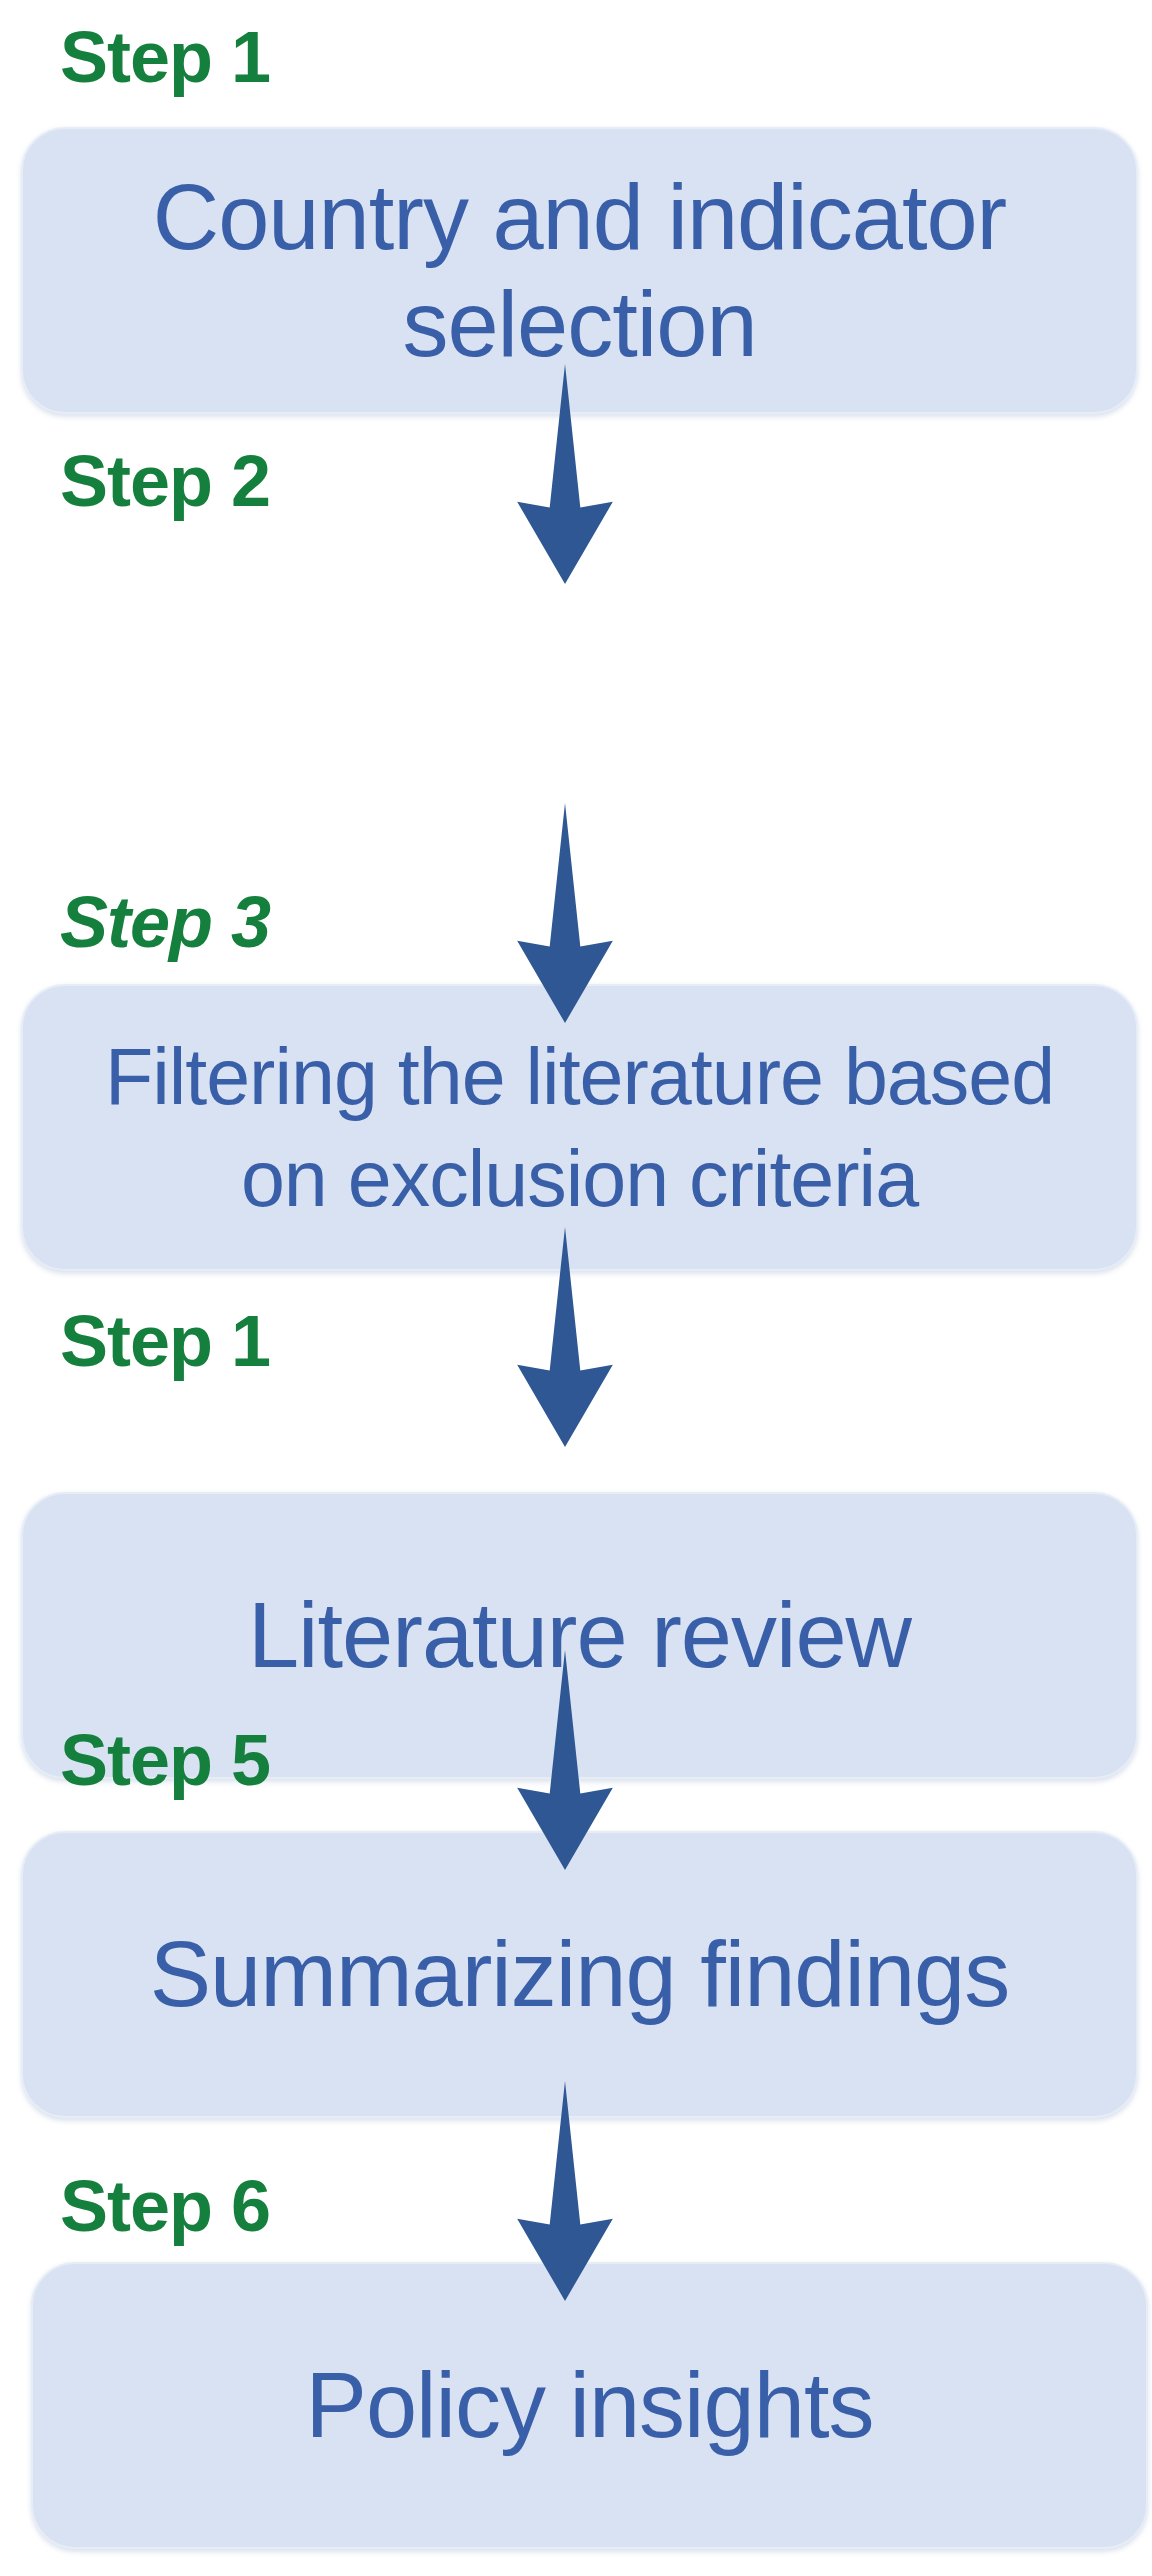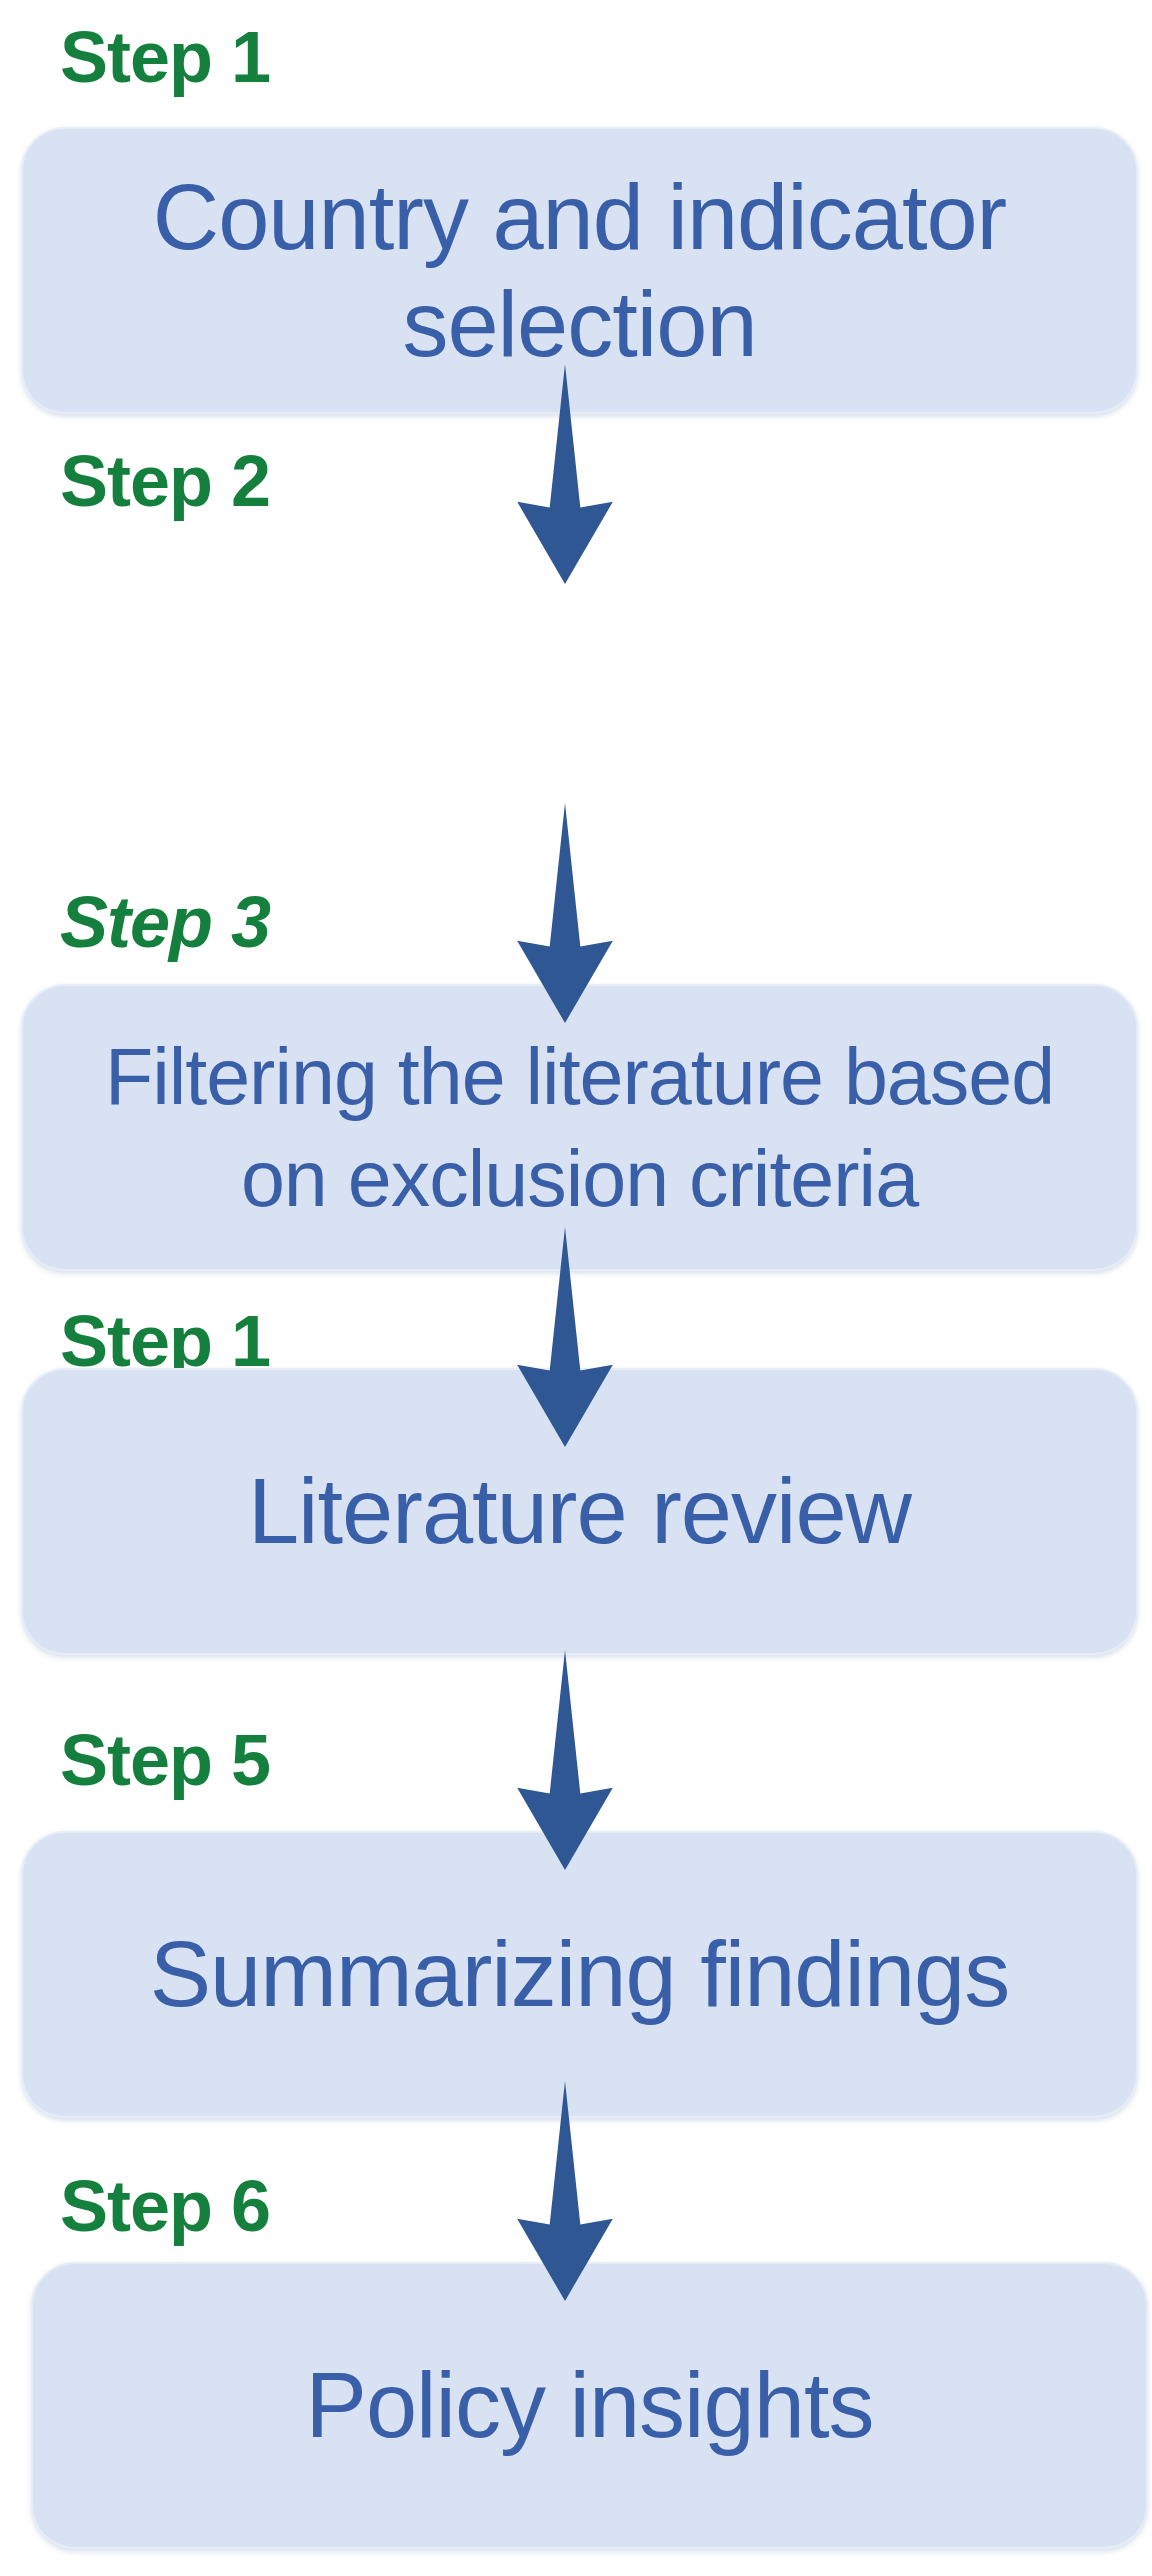--- a/index.html
+++ b/index.html
@@ -31,21 +31,21 @@
     box-shadow:0 2.9px 4.8px rgba(140,160,195,0.30);
     display:flex;align-items:center;justify-content:center;
     text-align:center;
     color:#3A5FA9;
     font-size:92px;line-height:1.16;letter-spacing:-1px;
     padding:2px 44px;
   }
   .b1{top:127px;}
   .b2{top:546px;}
   .b3{top:984px;font-size:79px;line-height:1.28;}
-  .b4{top:1368px;text-align:right;}
+  .b4{top:1492px;text-align:right;}
   .b5{top:1831px;}
   .b6{top:2262px;margin-left:10px;}
 
   .flow-arrow{
     position:absolute;left:515px;width:100px;height:220px;z-index:5;
   }
   .a1{top:364px;}
   .a2{top:803px;}
   .a3{top:1227px;}
   .a4{top:1650px;}

